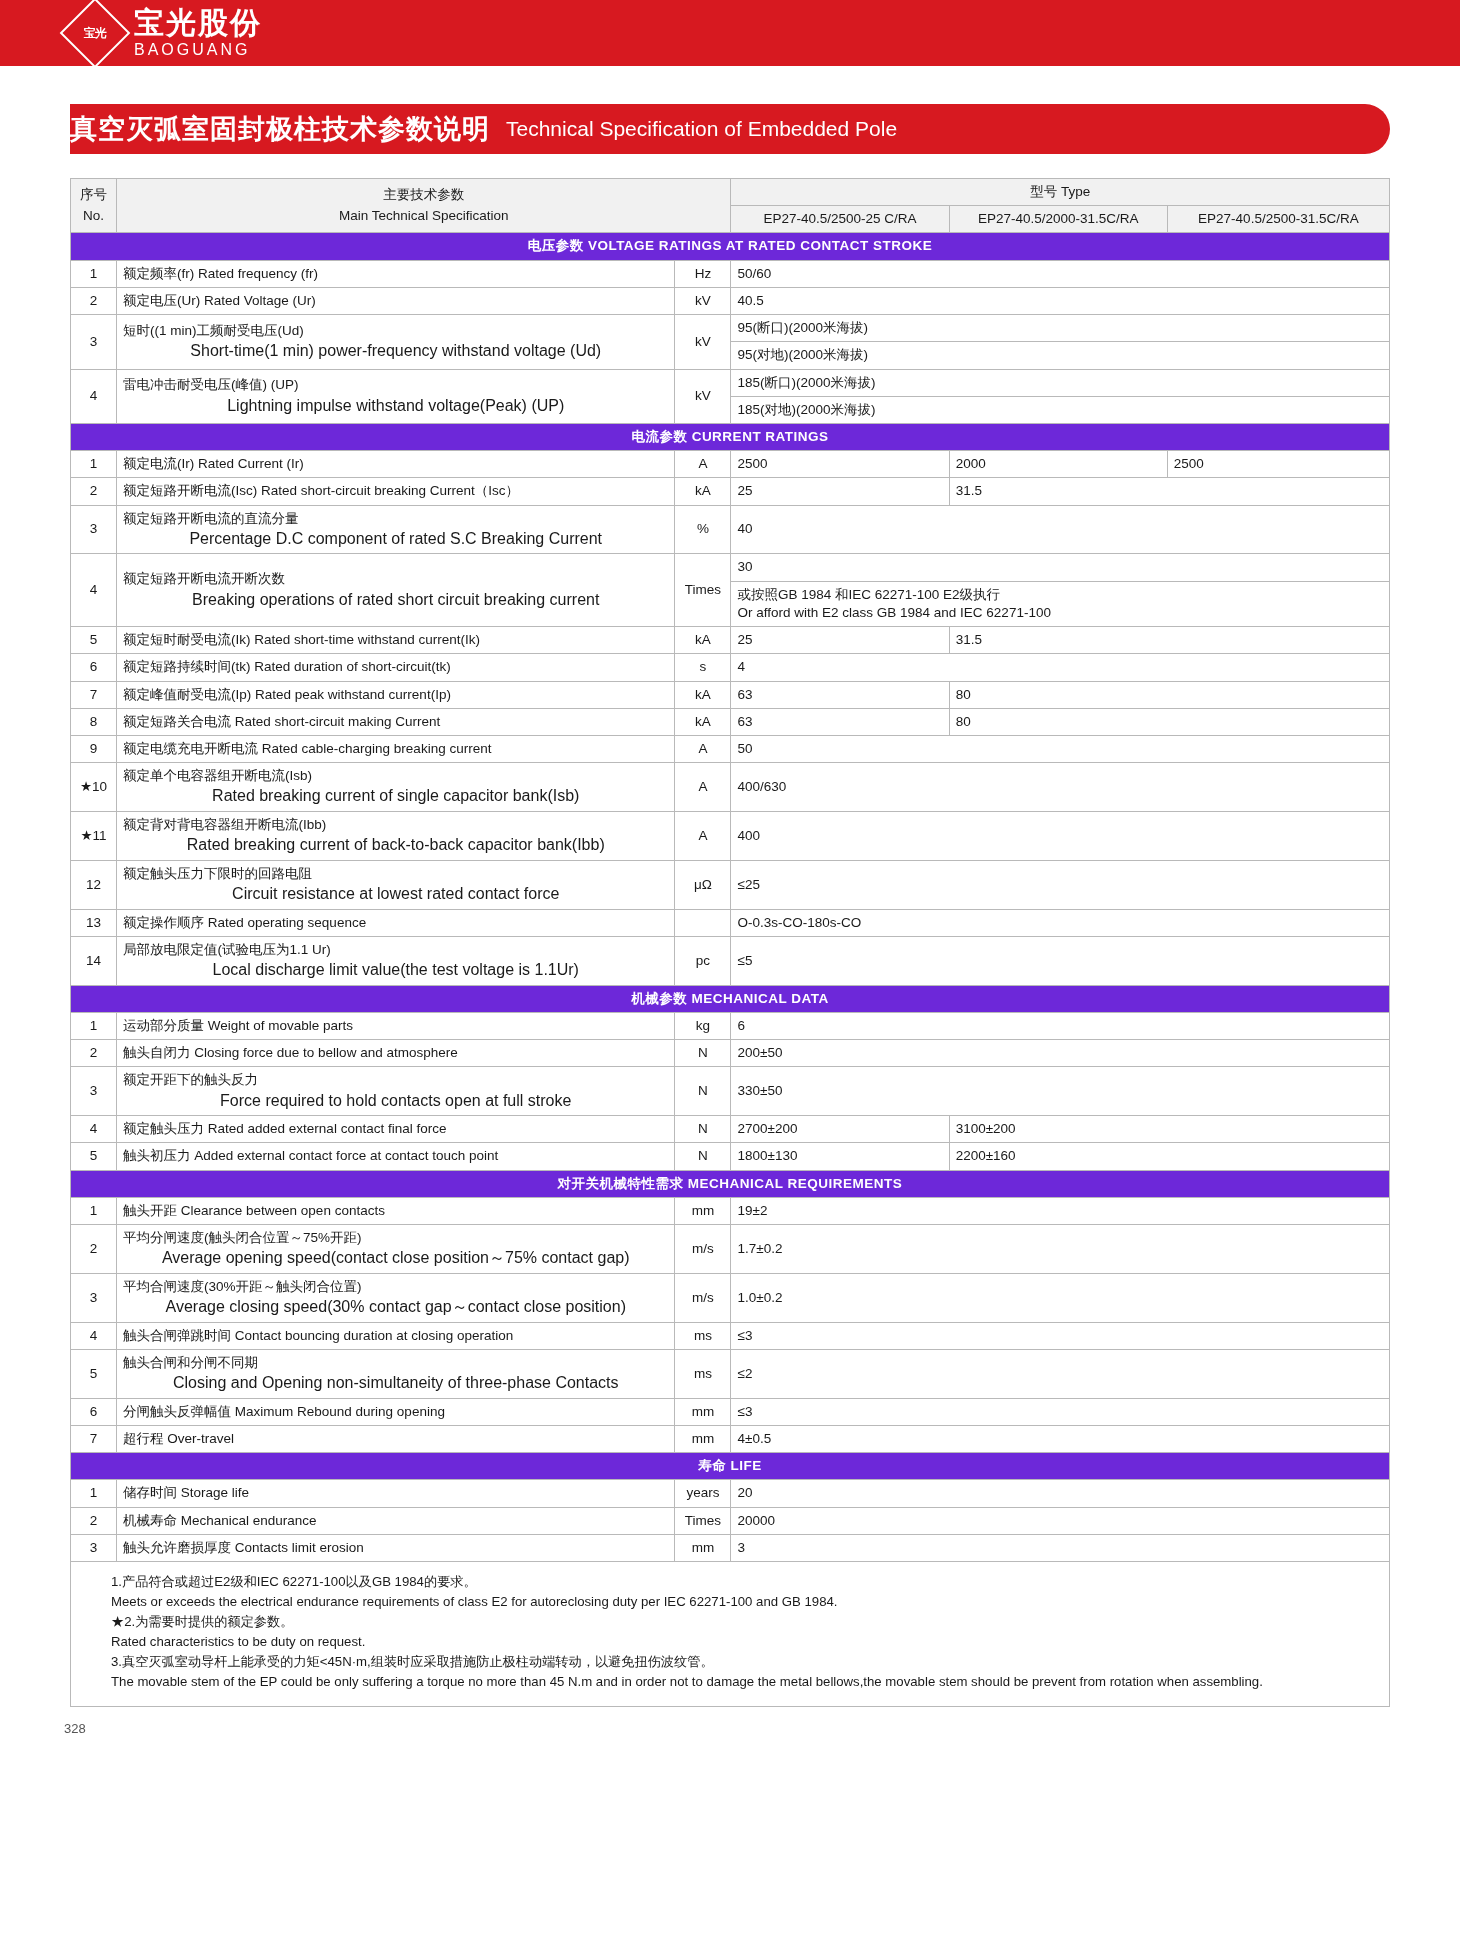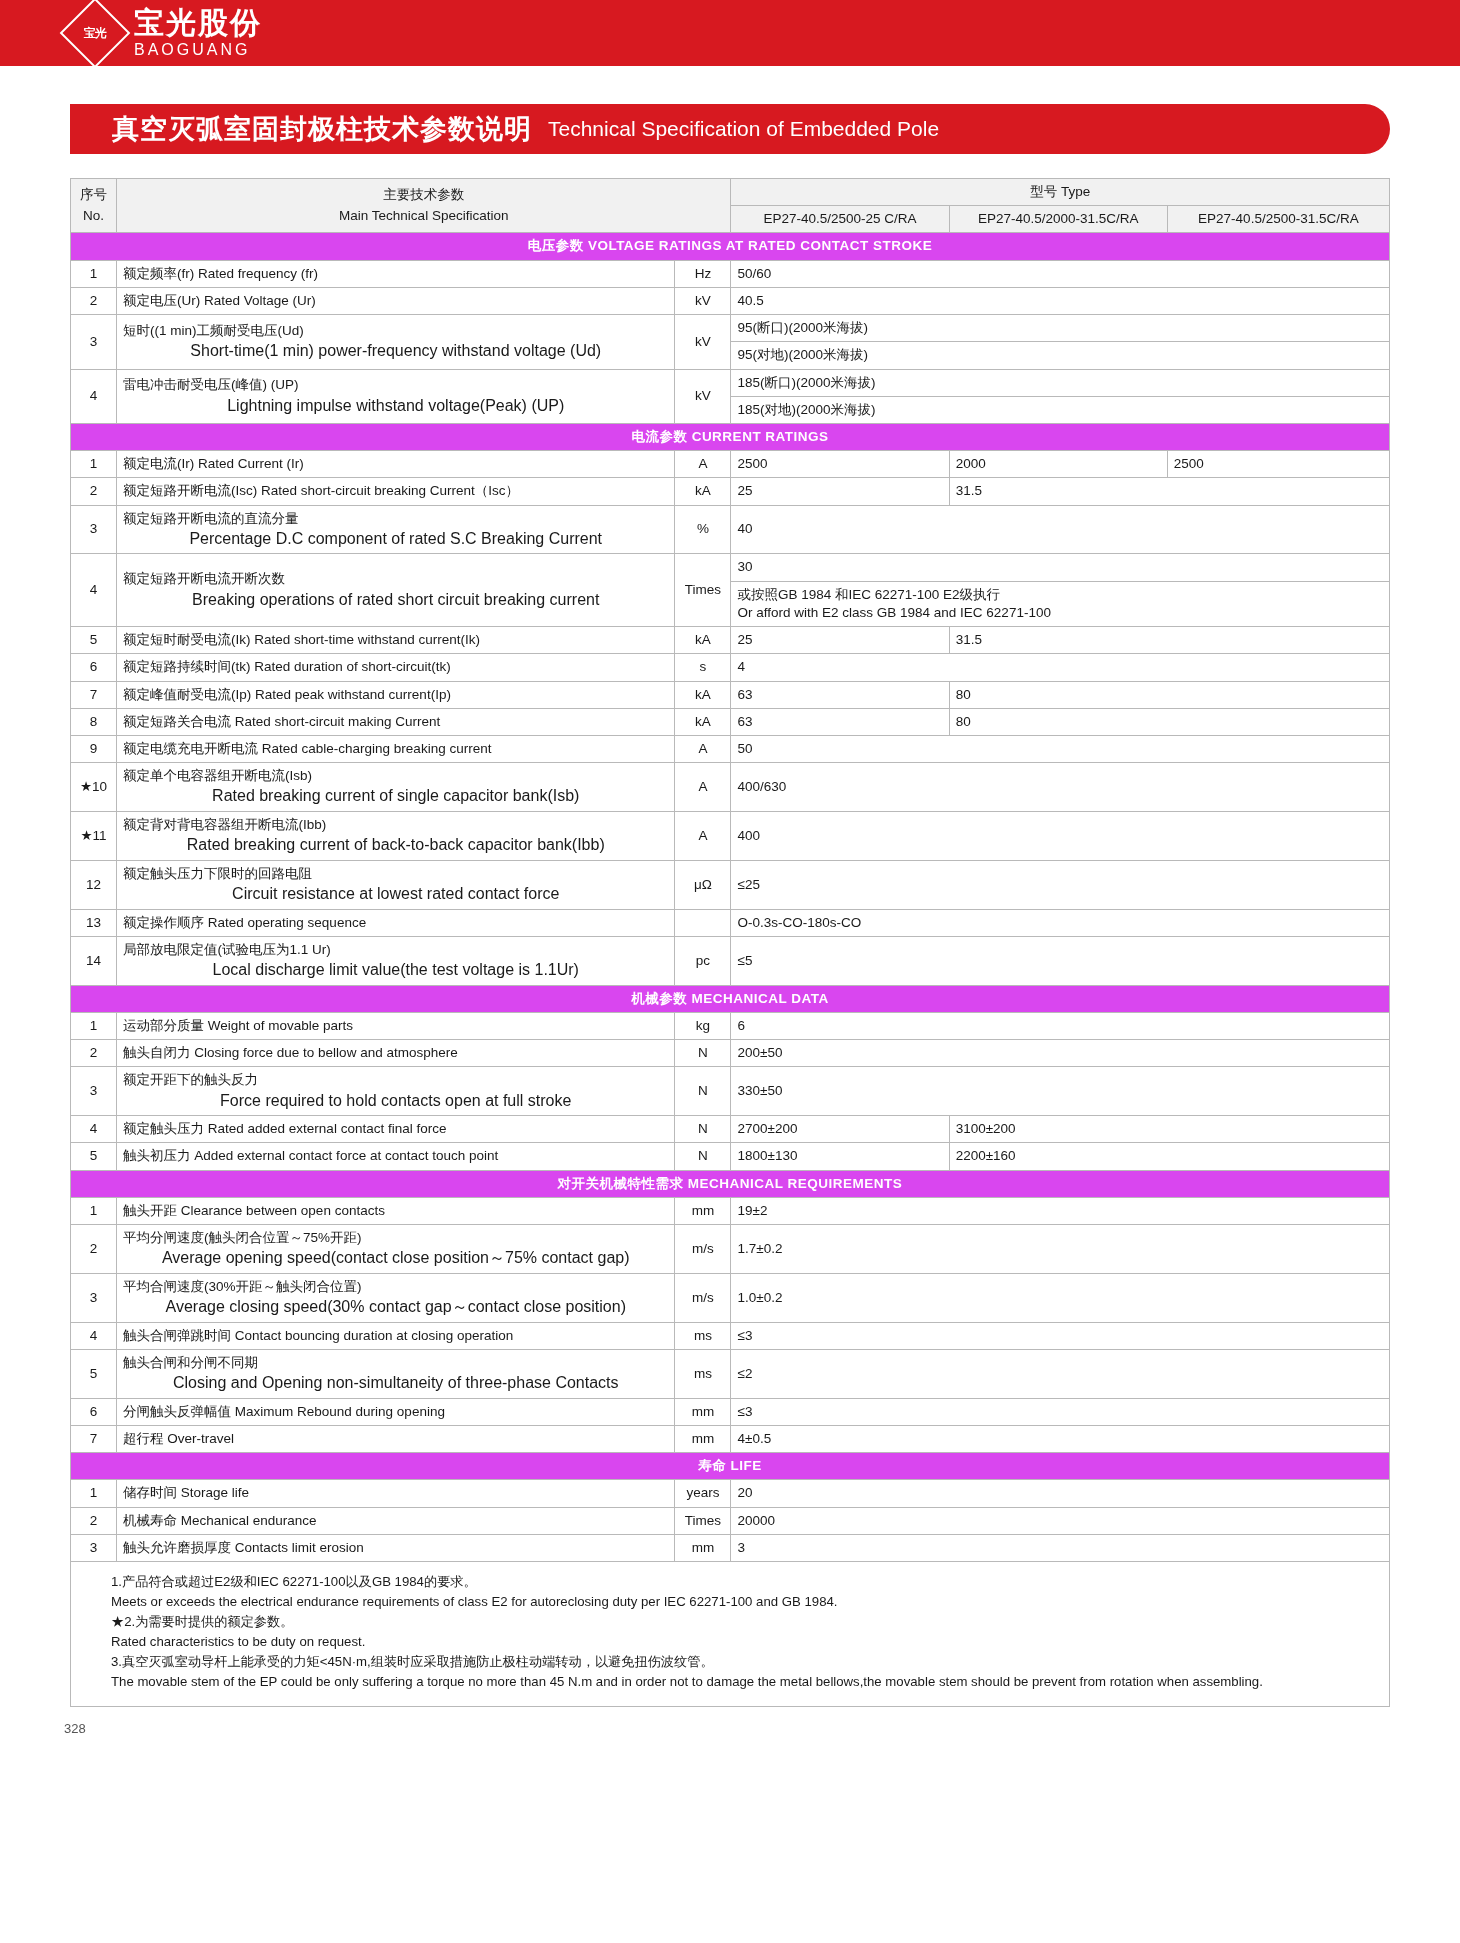--- a/index.html
+++ b/index.html
@@ -25,21 +25,21 @@
   .logo-cn{color:#fff;font-size:30px;font-weight:bold;letter-spacing:2px;line-height:1;}
   .logo-en{color:#fff;font-size:16px;letter-spacing:3px;margin-top:3px;}
   .logo-text{display:flex;flex-direction:column;justify-content:center;}
 
   
   .title-band{
     margin:38px 0 0 70px;width:1320px;height:50px;background:#d71920;
     display:flex;align-items:center;position:relative;
     border-radius:0 25px 25px 0;
   }
-  .title-cn{color:#fff;font-size:27px;font-weight:bold;letter-spacing:1px;padding-left:42px;}
+  .title-cn{color:#fff;font-size:27px;font-weight:bold;letter-spacing:1px;}
   .title-en{color:#fff;font-size:21px;padding-left:16px;}
 
   
   table.spec{
     margin:24px 0 0 70px;width:1320px;border-collapse:collapse;
     table-layout:fixed;
   }
   table.spec td,table.spec th{
     border:1px solid #b9b9b9;
     font-size:13.5px;
@@ -52,21 +52,21 @@
   .c-unit{width:56px;text-align:center;}
   .c-v1{width:218px;text-align:center;}
   .c-v2{width:218px;text-align:center;}
   .c-v3{width:222px;text-align:center;}
 
   .hdr td{background:#f1f1f1;text-align:center;font-size:13.5px;padding:6px 4px;}
   .hdr .two-line{line-height:1.5;}
   .type-sub td{background:#f1f1f1;text-align:center;font-size:12.3px;padding:5px 2px;}
 
   .section td{
-    background:#d946ef;color:#fff;text-align:center;font-weight:bold;
+    background:#6d28d9;color:#fff;text-align:center;font-weight:bold;
     font-size:14.5px;letter-spacing:.5px;padding:5px 0;
   }
   .cn{font-size:13.5px;}
   .en{font-size:16px;text-align:center;}
 
   
   .notes{
     margin:0 0 0 70px;width:1320px;border:1px solid #b9b9b9;border-top:none;
     box-sizing:border-box;padding:10px 14px 14px 14px;font-size:13.2px;line-height:1.52;
   }

